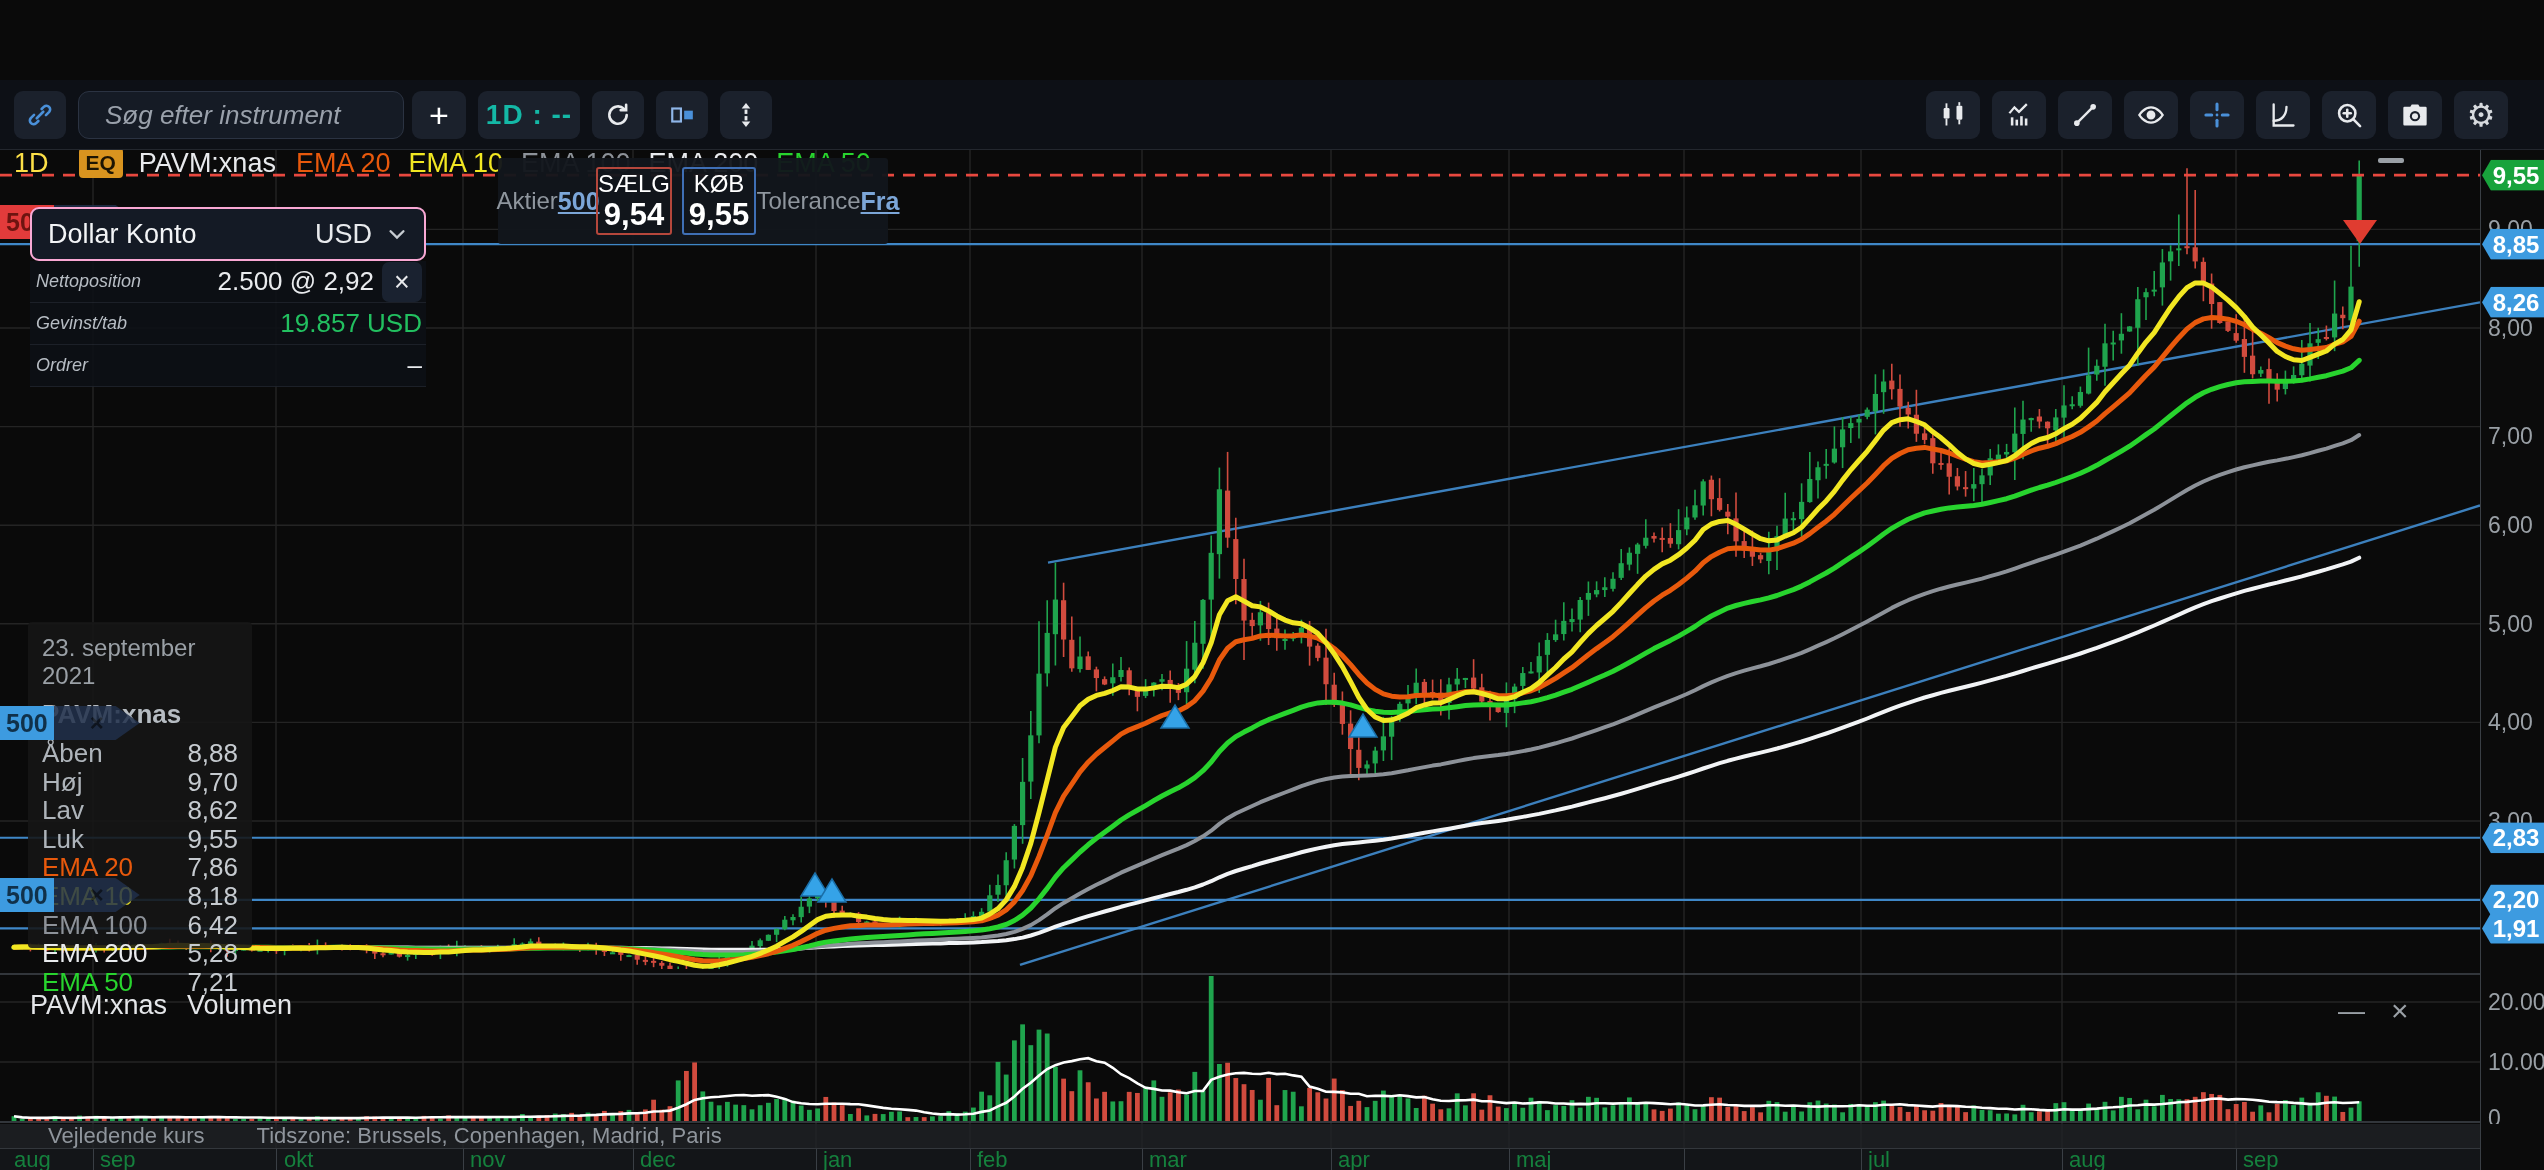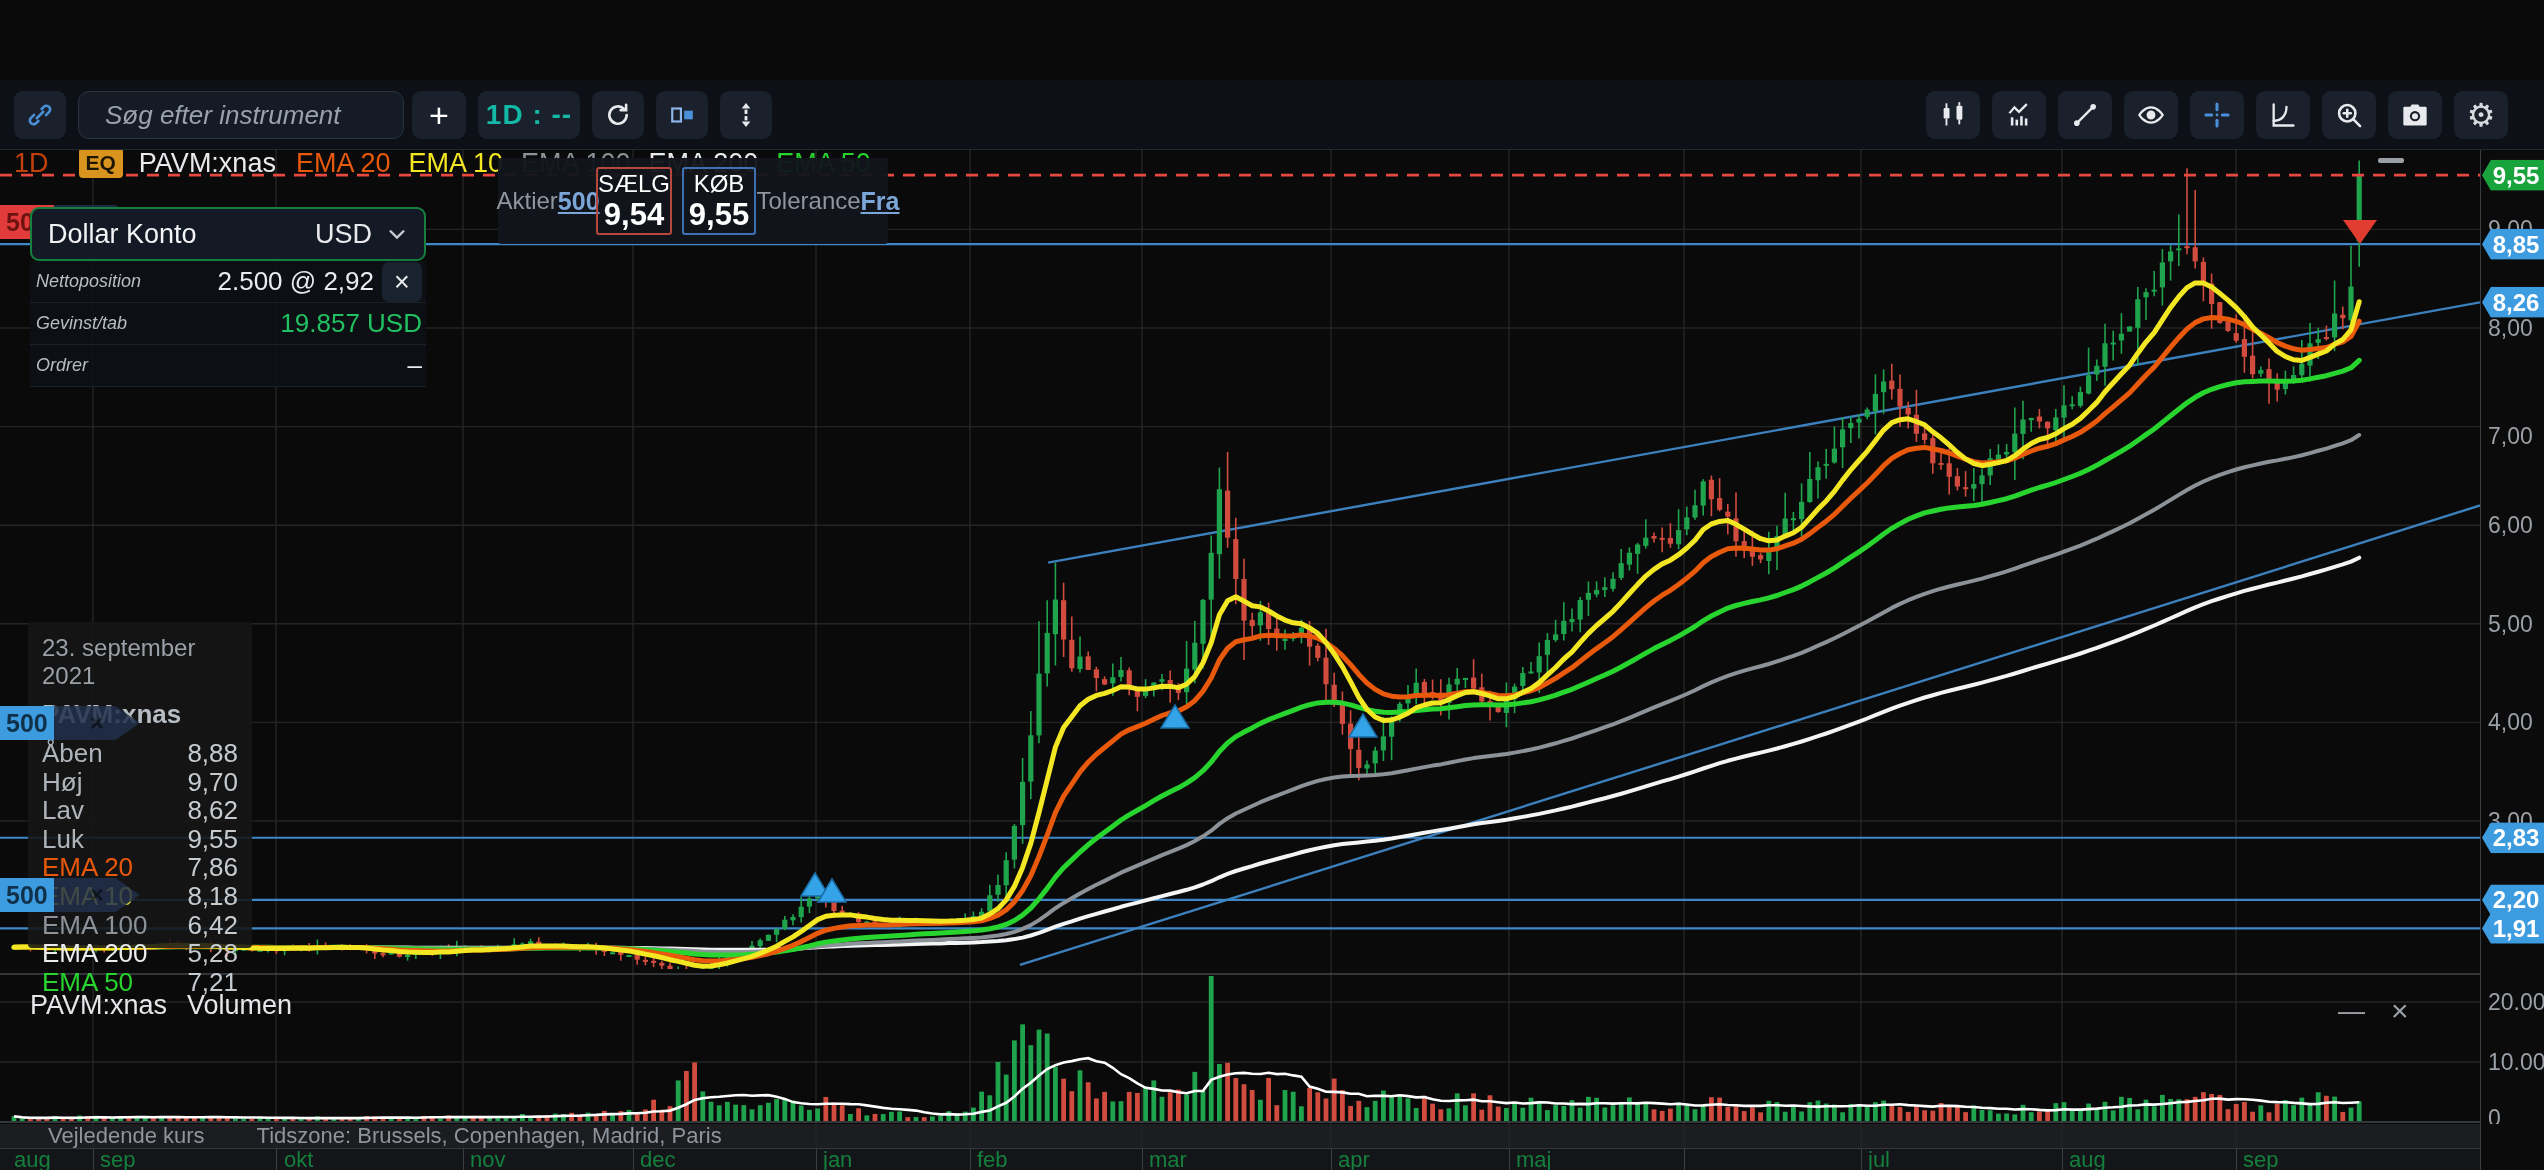--- a/index.html
+++ b/index.html
@@ -32,21 +32,21 @@
   #chart-svg { left:0; top:150px; z-index:1; }
   #axis-col { left:2480px; top:150px; width:64px; height:1020px; background:#0b0b0b; border-left:1px solid #3a3f45; z-index:30; }
   .axis-label { position:absolute; left:7px; color:#9aa0a6; font-size:23px; transform:translateY(-50%); z-index:1; }
   .price-badge { position:absolute; left:1px; height:31px; min-width:62px; color:#fff; font-weight:bold; font-size:24px;
     display:flex; align-items:center; justify-content:center; transform:translateY(-50%); z-index:2;
     clip-path:polygon(0 50%, 9px 0, 100% 0, 100% 100%, 9px 100%); padding:0 4px 0 10px; }
   #main-collapse { left:2378px; top:158px; width:26px; height:5px; background:#9aa0a6; border-radius:2px; z-index:5; }
 
   
   #legend { left:14px; top:146px; height:34px; display:flex; align-items:center; gap:16px; z-index:4; white-space:nowrap; }
-  #legend .itv { color:#c2410c; font-size:27px; margin-right:14px; }
+  #legend .itv { color:#fde047; font-size:27px; margin-right:14px; }
   #eq-badge { background:#d9941f; color:#1d1503; font-weight:bold; font-size:21px; border-radius:4px;
     padding:3px 7px; }
   #legend .sym { color:#e8eaed; font-size:27px; margin-right:4px; }
   .ema-item { font-size:27px; }
 
   
   #trade-widget { left:498px; top:158px; width:390px; height:86px; background:rgba(18,22,28,0.96); border-radius:3px;
     display:flex; align-items:center; z-index:22; }
   .tw-col { display:flex; flex-direction:row; align-items:center; justify-content:center; }
   .tw-label { color:#8f969e; font-size:24px; line-height:30px; }
@@ -55,21 +55,21 @@
   #sell-box { border:2.5px solid #b5473c; margin-left:12px; }
   #buy-box  { border:2.5px solid #3f6fb5; margin-left:10px; }
   .tw-box .bl { color:#fff; font-size:24px; line-height:28px; }
   .tw-box .bp { color:#fff; font-size:31px; font-weight:bold; line-height:34px; }
   #tw-shares { margin-left:14px; width:72px; }
   #tw-tol { margin-left:12px; width:120px; }
 
   
   #account-panel { left:30px; top:205px; width:396px; height:182px; z-index:24; }
   #account-header { position:absolute; left:0; top:2px; width:396px; height:54px; background:#141a25;
-    border:2px solid #15803d; border-radius:9px; display:flex; align-items:center; padding:0 16px; }
+    border:2px solid #f9a8d4; border-radius:9px; display:flex; align-items:center; padding:0 16px; }
   #account-header .t { color:#f2f4f6; font-size:27px; flex:1; }
   #account-header .c { color:#e8eaed; font-size:27px; margin-right:14px; }
   #account-rows { position:absolute; left:0; top:56px; width:396px; background:rgba(13,16,22,0.88); }
   .acc-row { display:flex; align-items:center; height:42px; padding:0 4px 0 6px; border-bottom:1px solid rgba(60,66,76,0.35); }
   .acc-row .lbl { color:#b7bdc4; font-size:18px; flex:1;font-style:italic; }
   .acc-row .val { color:#e9ebee; font-size:26px; }
   .acc-x { width:40px; height:40px; margin-left:8px; background:#1a2230; border:none; border-radius:7px;
     color:#e8eaed; font-size:27px; cursor:pointer; line-height:40px; }
 
   

